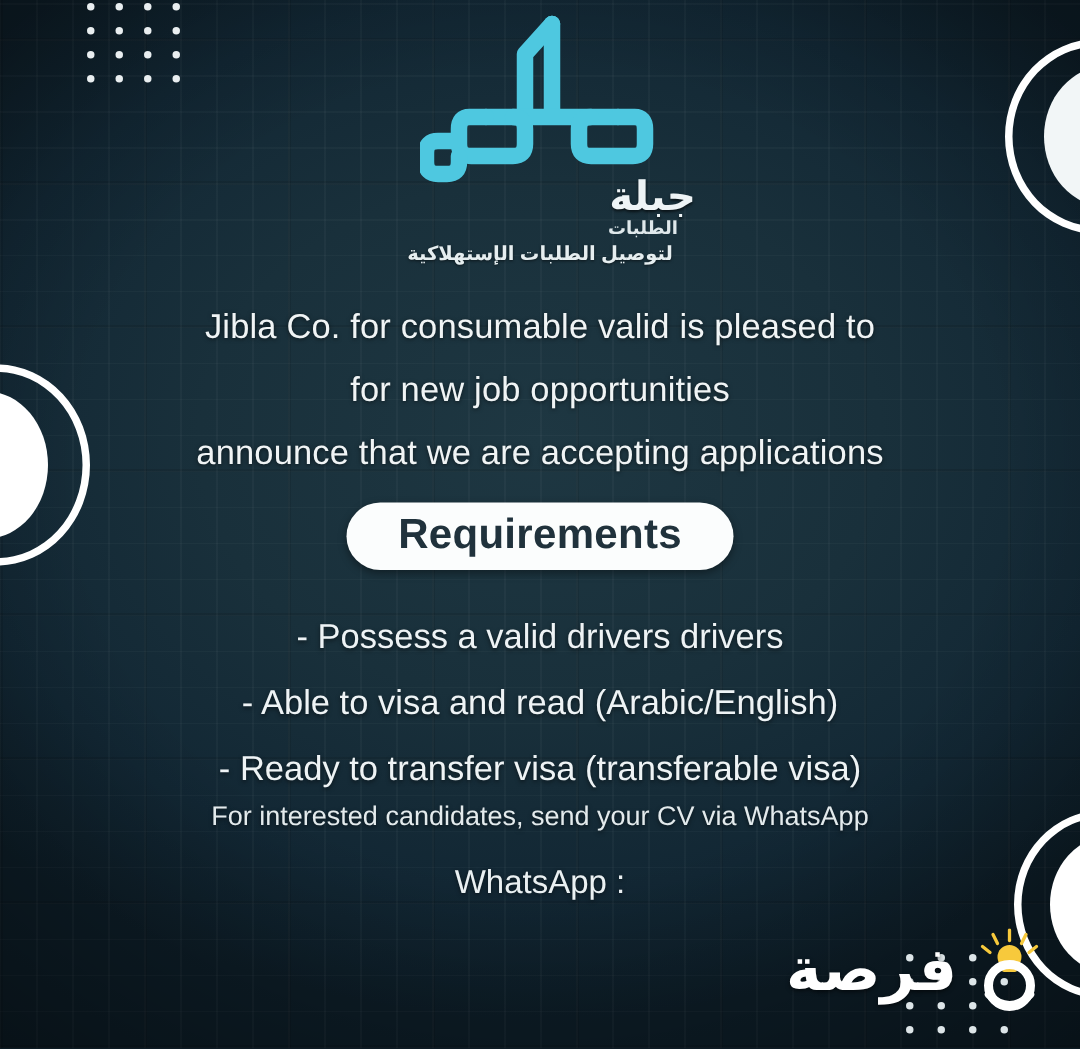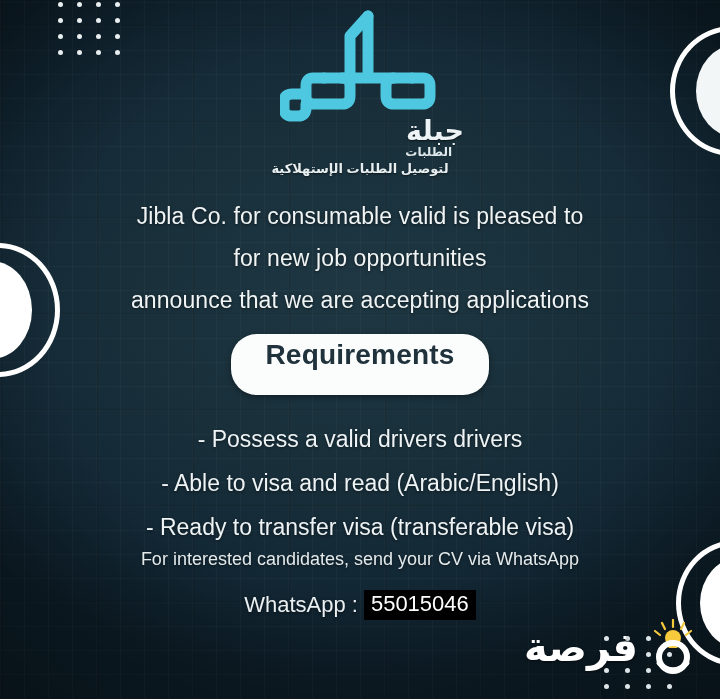--- a/index.html
+++ b/index.html
@@ -140,21 +140,21 @@
   }
   #intro div { white-space: nowrap; }
 
   
   #req-pill {
     margin-top: 12px;
     background: #fbfdfd;
     color: #20323c;
     font-size: 28px;
     font-weight: bold;
-    padding: 5px 34px 24px 34px;
+    padding: 5px 34px 8px 34px;
     border-radius: 26px;
     letter-spacing: 0.2px;
     box-shadow: 0 2px 6px rgba(0,0,0,0.4);
   }
 
   
   #req-list {
     margin-top: 22px;
     width: 640px;
     text-align: center;
@@ -299,21 +299,20 @@
     <div id="req-list">
       <div>- Possess a valid drivers drivers</div>
       <div>- Able to visa and read (Arabic/English)</div>
       <div>- Ready to transfer visa (transferable visa)</div>
     </div>
 
     <div id="contact-line">For interested candidates, send your CV via WhatsApp</div>
 
     <div id="whatsapp-row">
       <span>WhatsApp :</span>
-      <span id="whatsapp-number">55015046</span>
     </div>
 
   </div>
 
   <div id="watermark">
     <span id="watermark-text">فرصة</span>
     <svg width="62" height="56" viewBox="0 0 62 56">
       <g stroke="#f7c93c" stroke-width="2.2" stroke-linecap="round">
         <line x1="31" y1="1" x2="31" y2="8"></line>
         <line x1="20" y1="4" x2="23" y2="10"></line>

